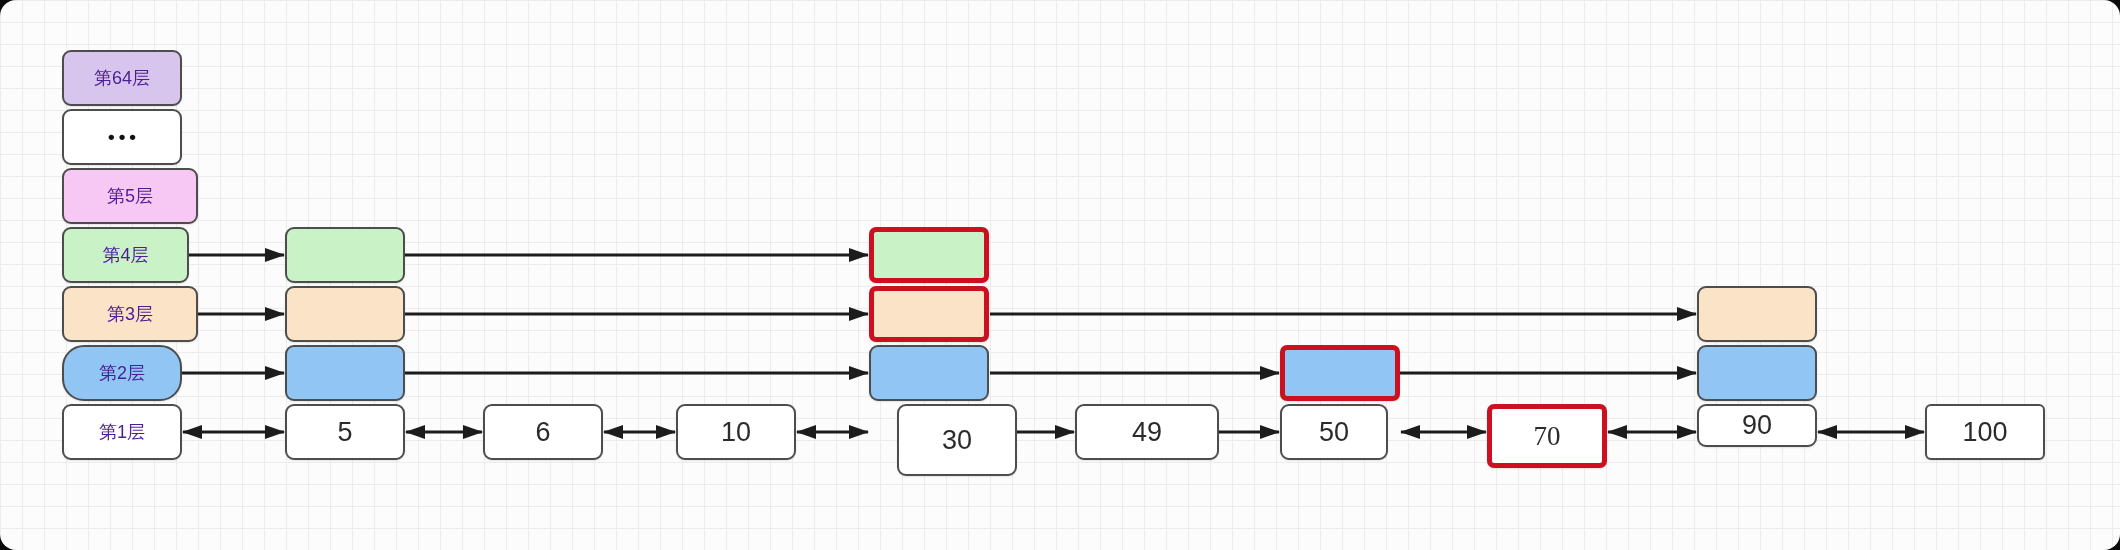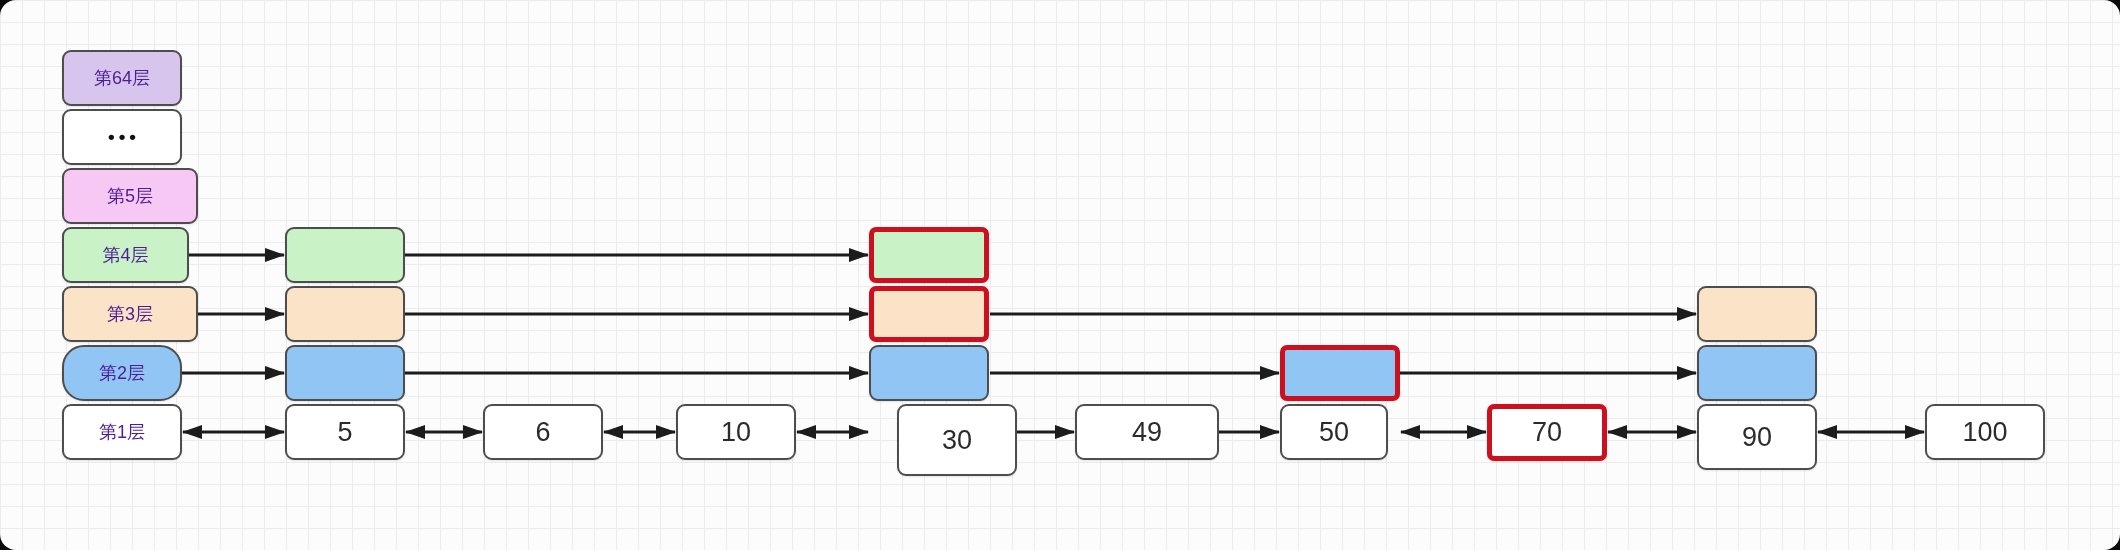--- a/index.html
+++ b/index.html
@@ -75,19 +75,19 @@
       <div class="box num" style="left: 285px; top: 404px; width: 120px; height: 56px; background: rgb(255, 255, 255); border-color: rgb(77, 77, 77);">5</div>
       <div class="box num" style="left: 483px; top: 404px; width: 120px; height: 56px; background: rgb(255, 255, 255); border-color: rgb(77, 77, 77);">6</div>
       <div class="box num" style="left: 676px; top: 404px; width: 120px; height: 56px; background: rgb(255, 255, 255); border-color: rgb(77, 77, 77);">10</div>
       <div class="box red" style="left: 869px; top: 227px; width: 120px; height: 56px; background: rgb(201, 242, 199); border-color: rgb(204, 16, 32);"></div>
       <div class="box red" style="left: 869px; top: 286px; width: 120px; height: 56px; background: rgb(250, 227, 198); border-color: rgb(204, 16, 32);"></div>
       <div class="box" style="left: 869px; top: 345px; width: 120px; height: 56px; background: rgb(144, 197, 244); border-color: rgb(77, 77, 77);"></div>
       <div class="box num" style="left: 869px; top: 404px; width: 120px; height: 72px; background: rgb(255, 255, 255); border-color: rgb(77, 77, 77); margin-left: 28px;">30</div>
       <div class="box num" style="left: 1075px; top: 404px; width: 144px; height: 56px; background: rgb(255, 255, 255); border-color: rgb(77, 77, 77);">49</div>
       <div class="box red" style="left: 1280px; top: 345px; width: 120px; height: 56px; background: rgb(144, 197, 244); border-color: rgb(204, 16, 32);"></div>
       <div class="box num" style="left: 1280px; top: 404px; width: 108px; height: 56px; background: rgb(255, 255, 255); border-color: rgb(77, 77, 77);">50</div>
-      <div class="box red num" style="left: 1487px; top: 404px; width: 120px; height: 57px; background: rgb(255, 255, 255); border-color: rgb(204, 16, 32);">70</div>
+      <div class="box red num" style="left: 1487px; top: 404px; width: 120px; height: 64px; background: rgb(255, 255, 255); border-color: rgb(204, 16, 32); font-family: Liberation Serif, serif;">70</div>
       <div class="box" style="left: 1697px; top: 286px; width: 120px; height: 56px; background: rgb(250, 227, 198); border-color: rgb(77, 77, 77);"></div>
       <div class="box" style="left: 1697px; top: 345px; width: 120px; height: 56px; background: rgb(144, 197, 244); border-color: rgb(77, 77, 77);"></div>
-      <div class="box num" style="left: 1697px; top: 404px; width: 120px; height: 66px; background: rgb(255, 255, 255); border-color: rgb(77, 77, 77);">90</div>
-      <div class="box num" style="left: 1925px; top: 404px; width: 120px; height: 56px; background: rgb(255, 255, 255); border-color: rgb(77, 77, 77);">100</div>
+      <div class="box num" style="left: 1697px; top: 404px; width: 120px; height: 43px; background: rgb(255, 255, 255); border-color: rgb(77, 77, 77);">90</div>
+      <div class="box num" style="left: 1925px; top: 404px; width: 120px; height: 56px; background: rgb(255, 255, 255); border-color: rgb(77, 77, 77); border-radius: 6px;">100</div>
     </div>
 </div>
 
 </body></html>

